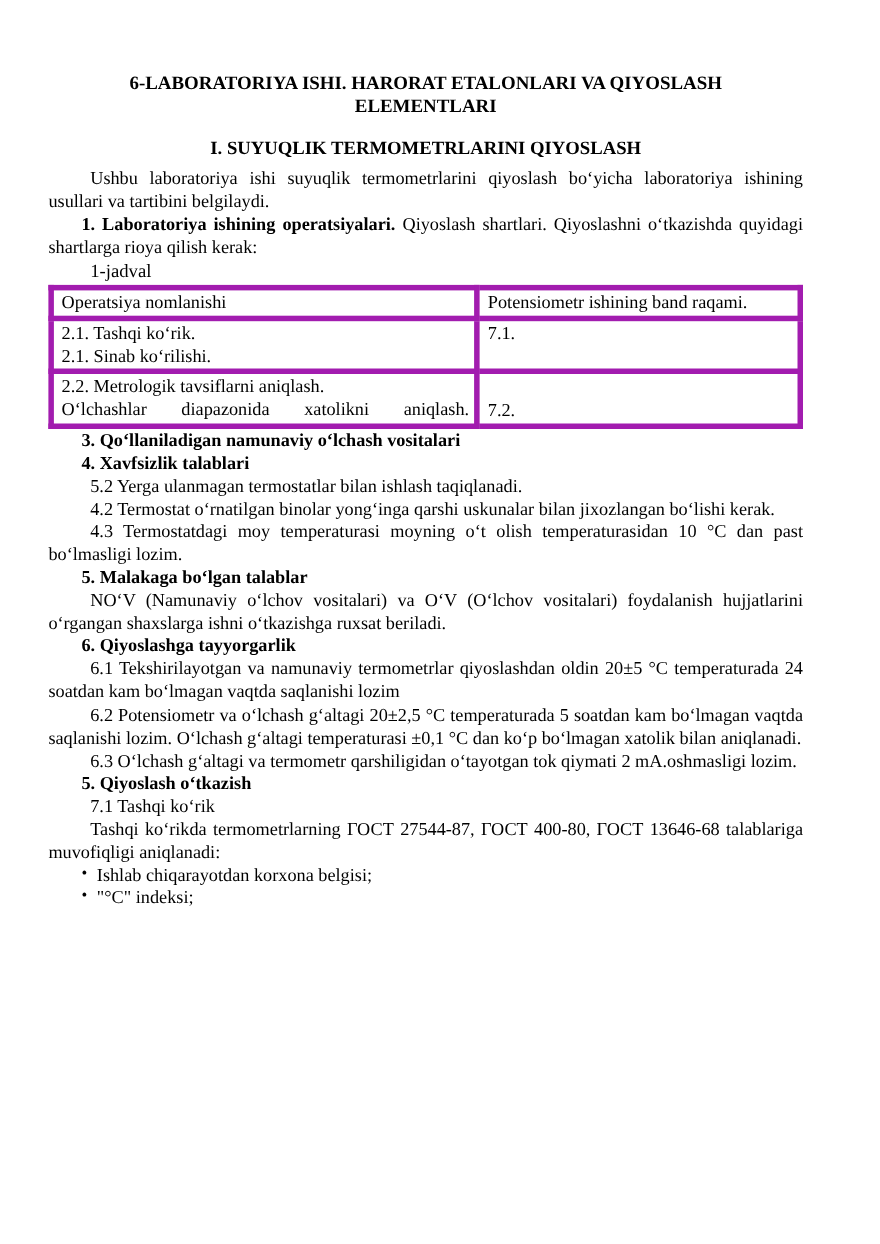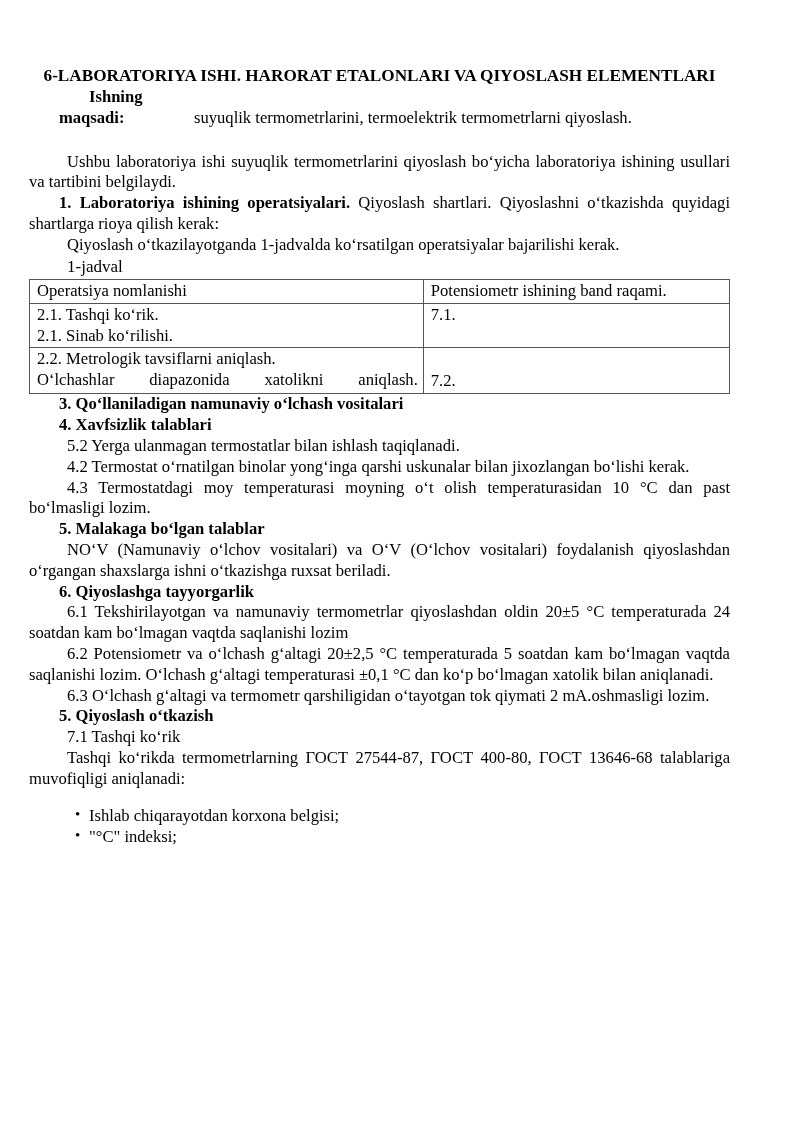--- a/index.html
+++ b/index.html
@@ -10,21 +10,21 @@
   body {
     width: 800px;
     height: 1131px;
     font-family: "Liberation Serif", serif;
     color: #000000;
   }
   .page {
     width: 800px;
     height: 1131px;
     box-sizing: border-box;
-    padding: 66px 70px 0 29px;
+    padding: 66px 70px 0 44px;
     position: relative;
   }
   .title {
     text-align: center;
     font-weight: bold;
     font-size: 17.2px;
     line-height: 1.22;
     margin: 0 10px 0 10px;
   }
   p {
@@ -52,34 +52,34 @@
   }
   .gap-sm { height: 7px; }
   .gap-md { height: 16px; }
   table.tbl {
     border-collapse: collapse;
     width: 100%;
     margin-top: 2px;
     table-layout: fixed;
   }
   table.tbl td {
-    border: 1px solid #a21caf;
+    border: 5px solid #a21caf;
     font-size: 16.6px;
     line-height: 1.255;
     padding: 1px 5px 1px 7px;
     vertical-align: top;
   }
   table.tbl td.col1 { width: 54.4%; }
   .cell-lines div { white-space: normal; }
   .spread {
     text-align: justify;
     text-align-last: justify;
   }
   ul.bullets {
-    margin: 16px;
+    margin: 0;
     padding: 0;
     list-style: none;
   }
   ul.bullets li {
     font-size: 16.6px;
     line-height: 1.255;
     text-indent: 0;
     padding-left: 44px;
     position: relative;
   }
@@ -97,36 +97,33 @@
   }
   .justify-last-left { text-align-last: left; }
 </style>
 </head>
 <body>
 
 <div class="page">
 
   <div class="title">6-LABORATORIYA ISHI. HARORAT ETALONLARI VA QIYOSLASH ELEMENTLARI</div>
 
-  <p class="indent">
-    <span class="b spread" style="display:inline-block;width:135px;">Ishning maqsadi:</span><span>suyuqlik termometrlarini, termoelektrik termometrlarni qiyoslash.</span>
-  </p>
 
   <div class="gap-md"></div>
 
+  <p class="center b" style="font-size:17px;">I. SUYUQLIK TERMOMETRLARINI QIYOSLASH</p>
 
   <div class="gap-sm"></div>
 
   <p class="indent-lg">Ushbu laboratoriya ishi suyuqlik termometrlarini qiyoslash bo‘yicha laboratoriya ishining usullari va tartibini belgilaydi.</p>
 
   <p class="indent">
     <span class="b">1.  Laboratoriya  ishining  operatsiyalari.</span>
     <span>Qiyoslash  shartlari.  Qiyoslashni o‘tkazishda quyidagi shartlarga rioya qilish kerak:</span>
   </p>
-  <p class="indent-lg">Qiyoslash  o‘tkazilayotganda  1-jadvalda  ko‘rsatilgan  operatsiyalar  bajarilishi kerak.</p>
 
   <div class="tbl-label">1-jadval</div>
 
   <table class="tbl">
     <tbody>
         <tr>
       <td class="col1">Operatsiya nomlanishi</td>
       <td>Potensiometr ishining band raqami.</td>
     </tr>
     <tr>
@@ -152,21 +149,21 @@
     </table>
 
   <p class="section-head">3.  Qo‘llaniladigan namunaviy o‘lchash vositalari</p>
 
   <p class="section-head">4. Xavfsizlik talablari</p>
   <p class="indent-lg">5.2 Yerga ulanmagan termostatlar bilan ishlash taqiqlanadi.</p>
   <p class="indent-lg">4.2 Termostat o‘rnatilgan binolar yong‘inga qarshi uskunalar bilan jixozlangan bo‘lishi kerak.</p>
   <p class="indent-lg">4.3 Termostatdagi moy temperaturasi moyning o‘t olish temperaturasidan 10 °C dan past bo‘lmasligi lozim.</p>
 
   <p class="section-head">5. Malakaga bo‘lgan talablar</p>
-  <p class="indent-lg">NO‘V (Namunaviy o‘lchov vositalari)  va O‘V (O‘lchov vositalari) foydalanish qiyoslashdan o‘rgangan shaxslarga ishni o‘tkazishga ruxsat beriladi.</p>
+  <p class="indent-lg">NO‘V (Namunaviy o‘lchov vositalari)  va O‘V (O‘lchov vositalari) foydalanish hujjatlarini o‘rgangan shaxslarga ishni o‘tkazishga ruxsat beriladi.</p>
 
   <p class="section-head">6. Qiyoslashga tayyorgarlik</p>
   <p class="indent-lg">6.1 Tekshirilayotgan va namunaviy termometrlar qiyoslashdan oldin 20±5 °C temperaturada 24 soatdan kam bo‘lmagan vaqtda saqlanishi lozim</p>
   <p class="indent-lg">6.2 Potensiometr va o‘lchash g‘altagi 20±2,5 °C temperaturada 5 soatdan kam bo‘lmagan vaqtda saqlanishi lozim. O‘lchash g‘altagi temperaturasi ±0,1 °C dan ko‘p bo‘lmagan xatolik bilan aniqlanadi.</p>
   <p class="indent-lg">6.3 O‘lchash g‘altagi va termometr qarshiligidan o‘tayotgan tok qiymati 2 mA.oshmasligi lozim.</p>
 
   <p class="section-head"> 5. Qiyoslash o‘tkazish</p>
   <p class="indent-lg">7.1 Tashqi ko‘rik</p>
   <p class="indent-lg">Tashqi ko‘rikda termometrlarning ГОСТ 27544-87, ГОСТ 400-80, ГОСТ 13646-68 talablariga muvofiqligi aniqlanadi:</p>
 

